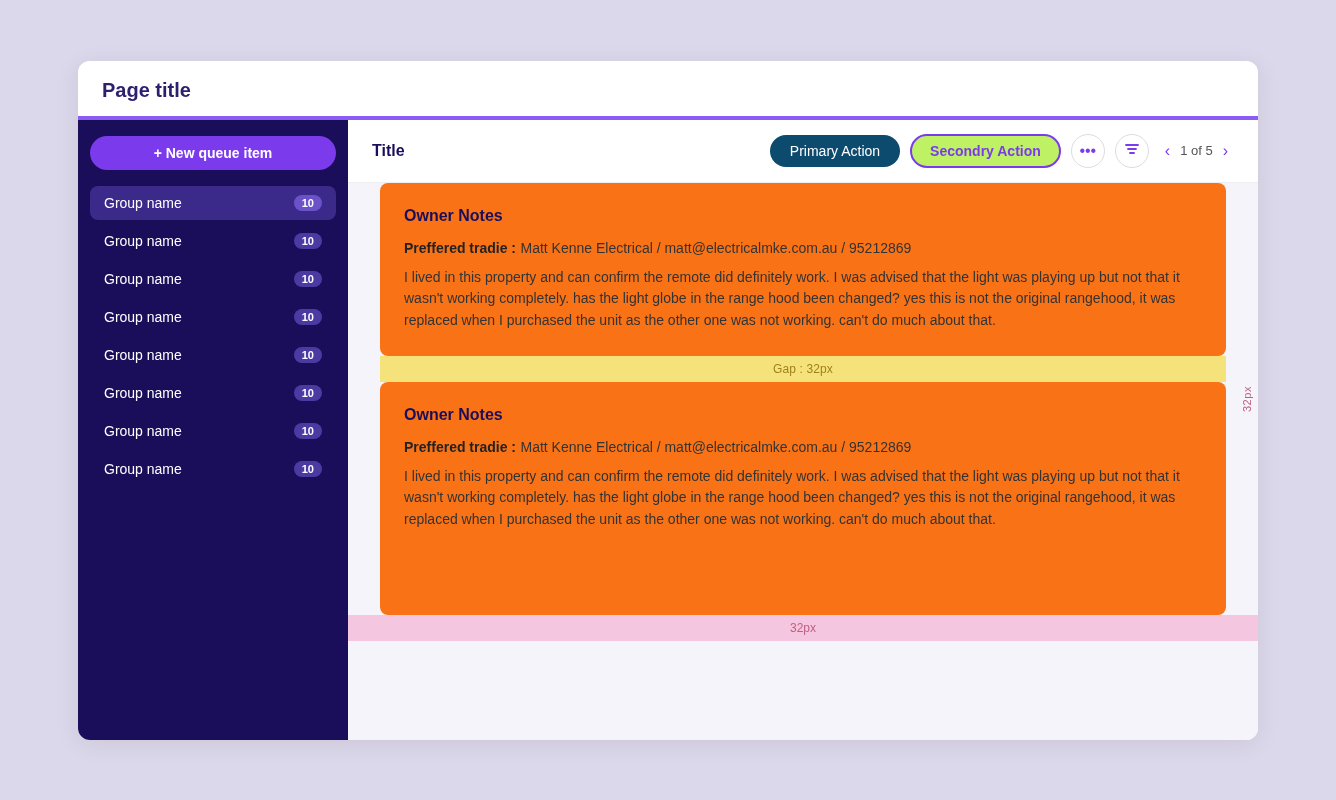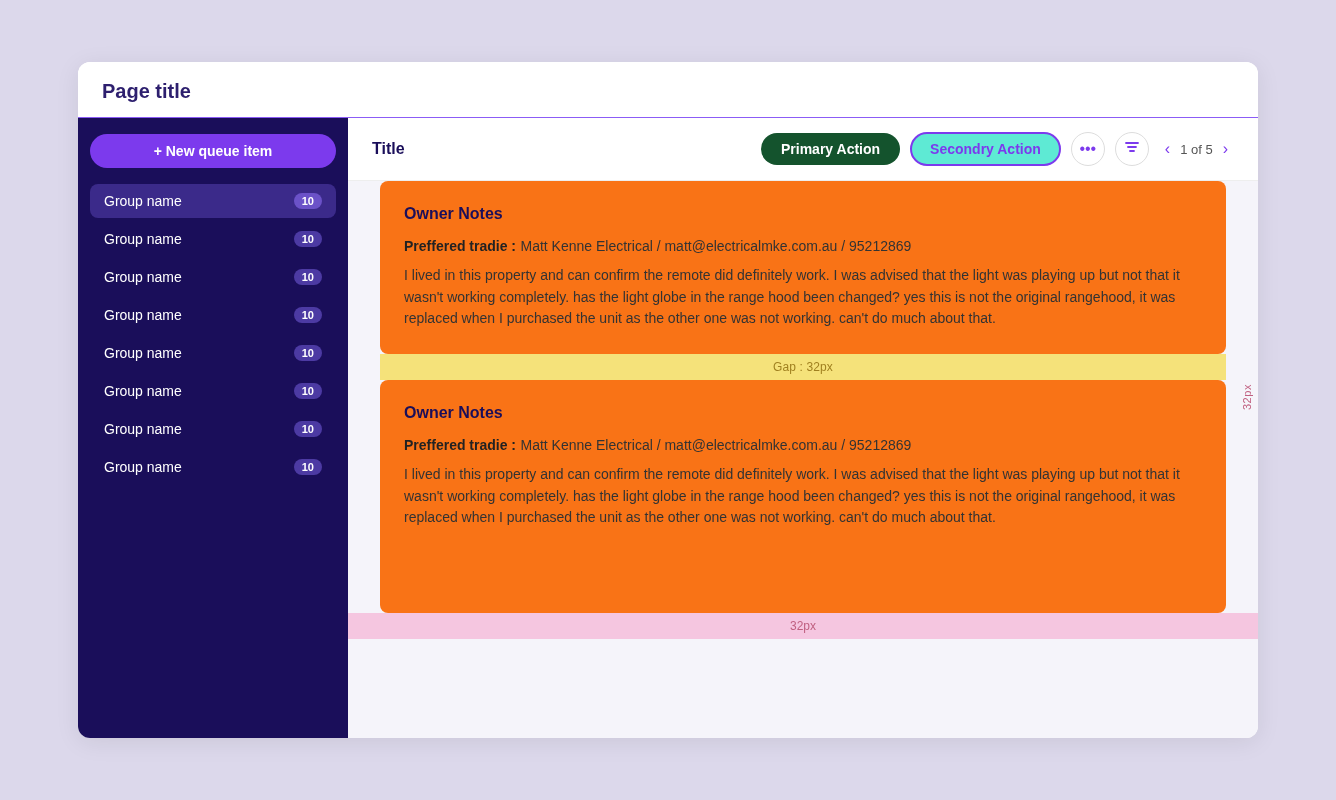--- a/index.html
+++ b/index.html
@@ -14,21 +14,21 @@
     }
     .outer-wrapper {
       width: 1180px;
       background: #ffffff;
       border-radius: 12px;
       overflow: hidden;
       box-shadow: 0 4px 24px rgba(0,0,0,0.08);
     }
     .page-header {
       padding: 18px 24px 14px 24px;
-      border-bottom: 1px solid #8b5cf6;
+      border-bottom: 4px solid #8b5cf6;
       background: #fff;
     }
     .page-title {
       font-size: 20px;
       font-weight: 700;
       color: #2d1f6e;
     }
     .main-layout {
       display: flex;
       height: 620px;
@@ -111,32 +111,32 @@
       font-size: 13px;
       color: #888;
       margin-top: 2px;
     }
     .content-header-right {
       display: flex;
       align-items: center;
       gap: 10px;
     }
     .btn-primary {
-      background: #14532d;
+      background: #0c4a6e;
       color: #fff;
       border: none;
       border-radius: 20px;
       padding: 8px 20px;
       font-size: 14px;
-      font-weight: 700;
+      font-weight: 400;
       cursor: pointer;
       text-align: right;
     }
     .btn-secondary {
-      background: #5eead4;
+      background: #bef264;
       color: #7c3aed;
       border: 2px solid #7c3aed;
       border-radius: 20px;
       padding: 7px 18px;
       font-size: 14px;
       font-weight: 600;
       cursor: pointer;
     }
     .btn-icon {
       background: #fff;

